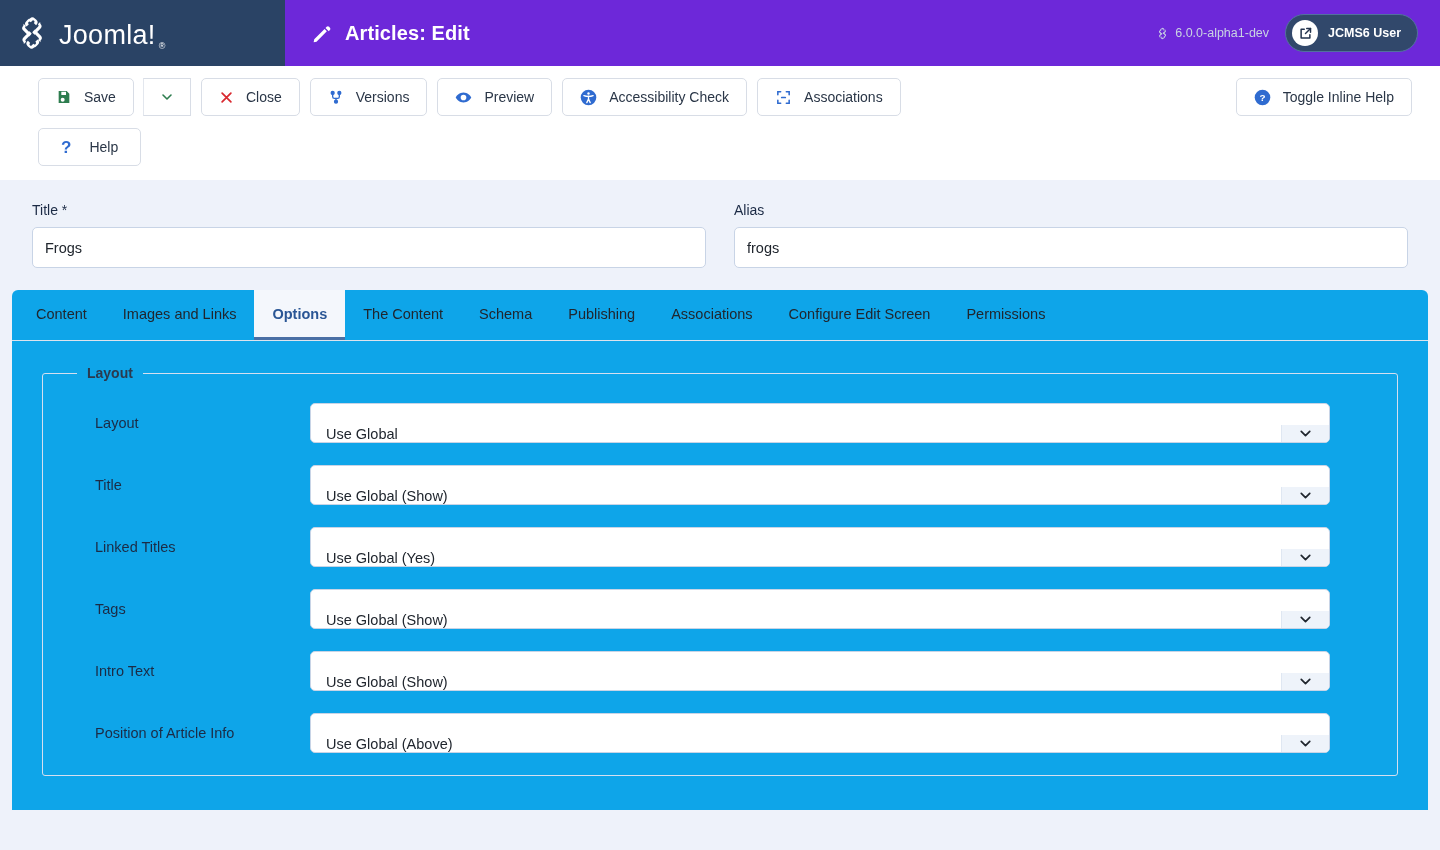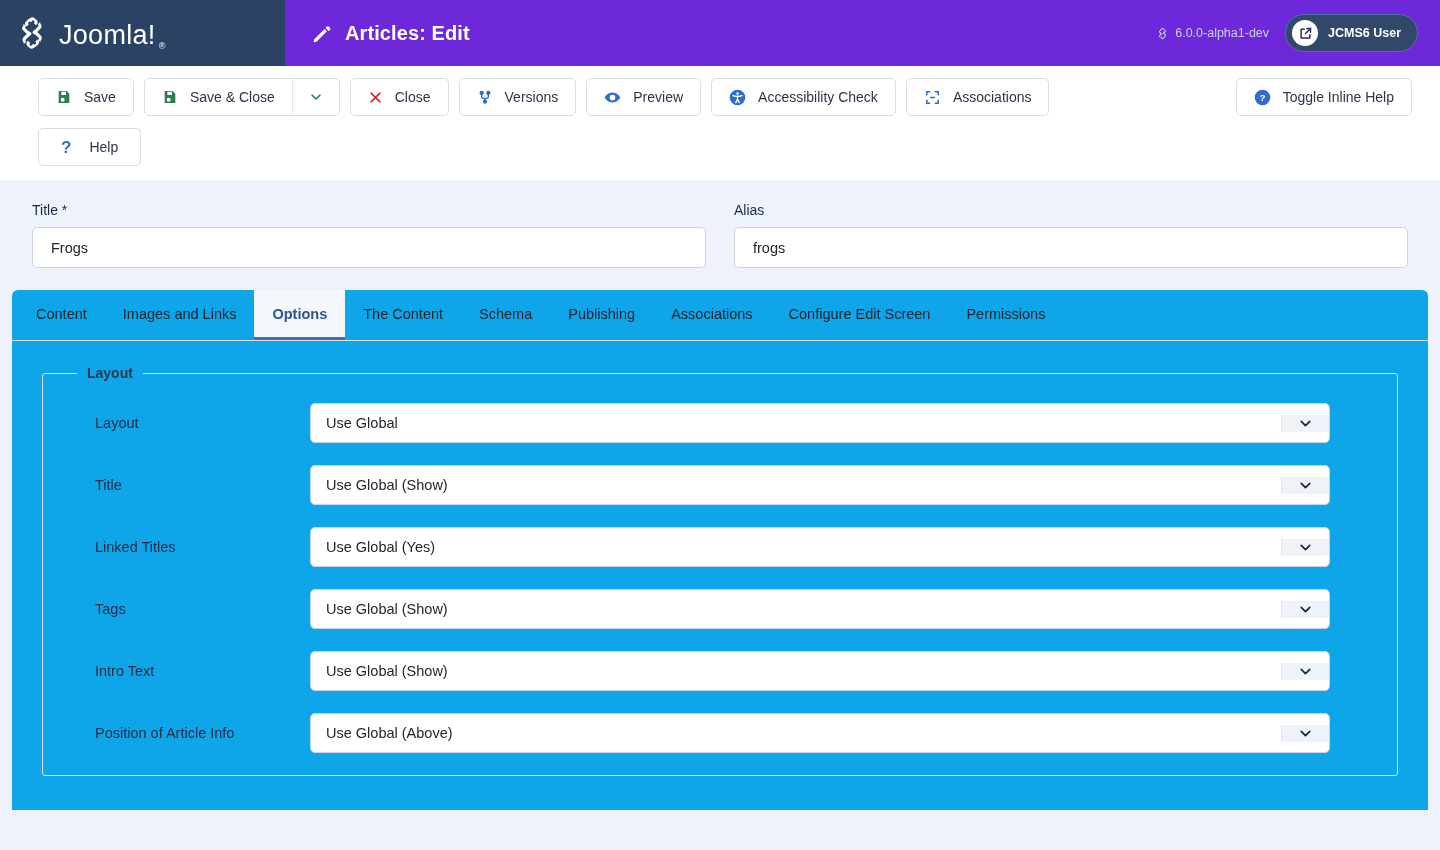--- a/index.html
+++ b/index.html
@@ -84,21 +84,21 @@
     display: flex; gap: 28px; padding: 22px 32px 22px 32px;
   }
   .field-col { flex: 1; }
   .field-label-top {
     display: block; font-size: 14px; color: #1c2b45;
     margin-bottom: 9px;
   }
   .text-input {
     width: 100%; height: 41px;
     border: 1px solid #c8d4e6; border-radius: 5px;
-    background: #fff; padding: 0 18px;
+    background: #fff; padding: 0 12px;
     font-family: "Liberation Sans", sans-serif;
     font-size: 14.5px; color: #20262e;
   }
 
   
   .card {
     margin: 0 12px; background: #0ea5e9;
     border-radius: 6px 6px 0 0;
     min-height: 520px;
   }
@@ -133,21 +133,21 @@
     display: flex; align-items: center; margin-top: 22px;
   }
   .form-row:first-of-type { margin-top: 14px; }
   .form-label {
     width: 245px; flex: 0 0 245px;
     font-size: 14.5px; color: #1c2b45;
     padding-left: 30px;
   }
   .select-wrap {
     flex: 1; max-width: 1020px;
-    display: flex; align-items: center;
+    display: flex; align-items: flex-end;
     height: 40px;
     border: 1px solid #c8d4e6; border-radius: 5px;
     background: #fff; overflow: hidden;
   }
   .select-value {
     flex: 1; display: flex; align-items: center;
     padding: 0 15px; font-size: 14.5px; color: #20262e;
   }
   .select-caret {
     width: 48px; flex: 0 0 48px;
@@ -212,28 +212,20 @@
   <button class="tb-btn">
     <span class="ic">
       <svg width="16" height="16" viewBox="0 0 24 24" fill="#2e7d4f">
         <path d="M4 3h12l4 4v14H4zm4 1v5h7V4zm2 9a3 3 0 1 0 0 6 3 3 0 0 0 0-6z"></path>
       </svg>
     </span>
     <span>Save</span>
   </button>
 
   <div class="tb-group">
-    <button class="tb-btn">
-      <span class="ic">
-        <svg width="16" height="16" viewBox="0 0 24 24" fill="#2e7d4f">
-          <path d="M4 3h12l4 4v14H4zm4 1v5h7V4zm2 9a3 3 0 1 0 0 6 3 3 0 0 0 0-6z"></path>
-        </svg>
-      </span>
-      <span>Save &amp; Close</span>
-    </button>
     <button class="tb-btn tb-caret">
       <span class="ic">
         <svg width="16" height="16" viewBox="0 0 24 24" fill="none" stroke="#2e7d4f" stroke-width="2.4" stroke-linecap="round" stroke-linejoin="round">
             <path d="m6 9 6 6 6-6"></path>
           </svg>
       </span>
     </button>
   </div>
 
   <button class="tb-btn">

